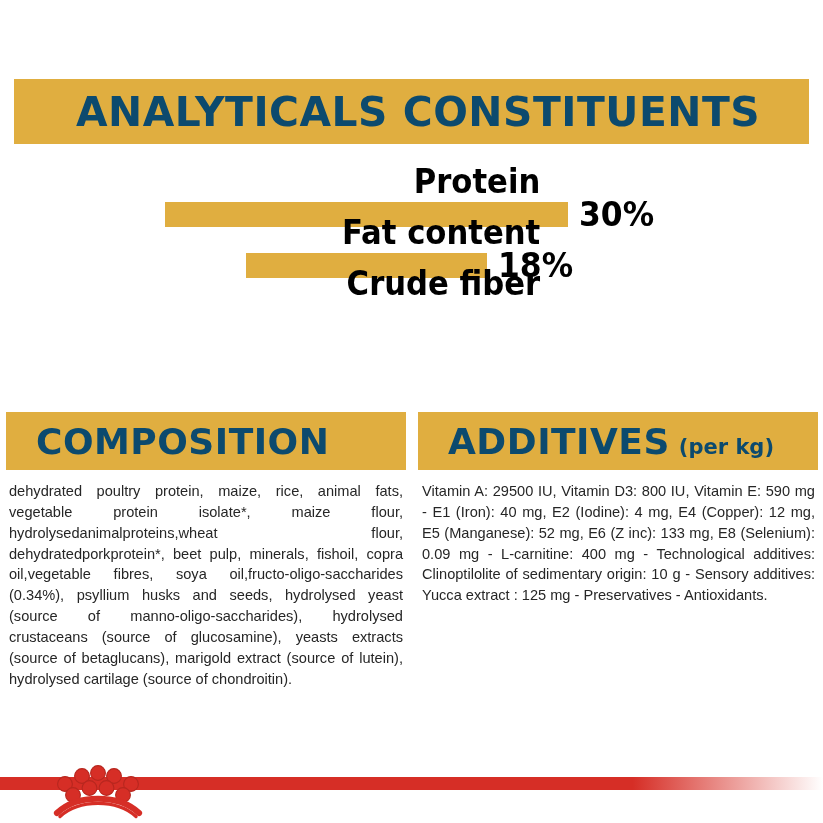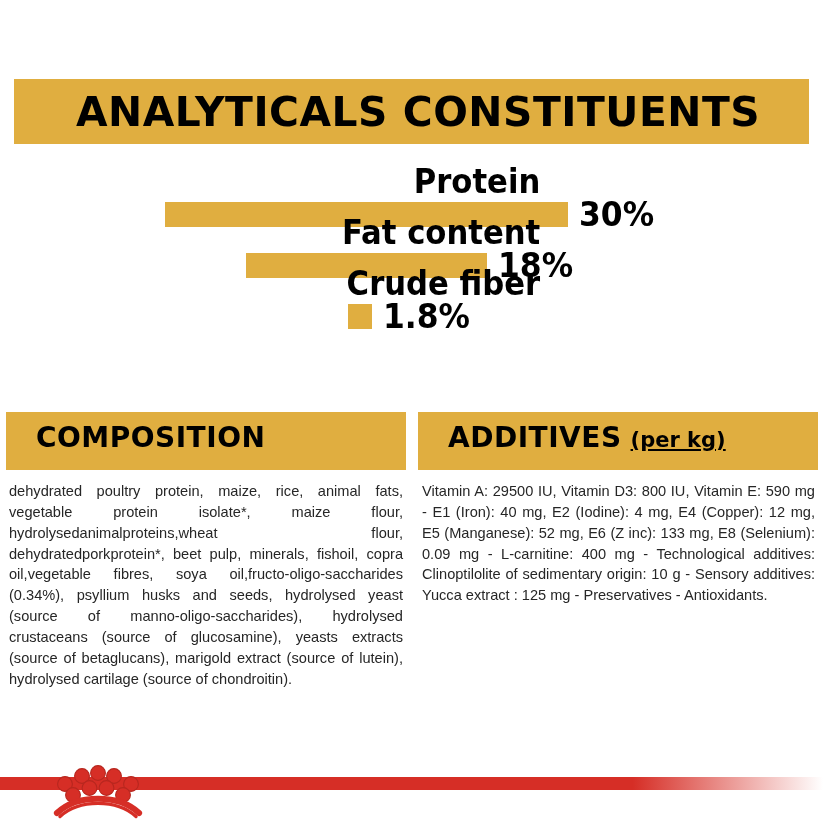--- a/index.html
+++ b/index.html
@@ -12,38 +12,37 @@
     height: 823px;
     font-family: "Liberation Sans", sans-serif;
     position: relative;
     overflow: hidden;
     color: #1a1a1a;
   }
 
   
   .band {
     background: #e0ae40;
-    color: #000000;
+    color: #0c4a6e;
     display: flex;
     align-items: baseline;
     box-sizing: border-box;
   }
   .band-title {
     font-family: "DejaVu Sans", sans-serif;
     font-weight: bold;
     letter-spacing: 0.5px;
     line-height: 1;
     white-space: nowrap;
   }
   .band-sub {
     font-family: "DejaVu Sans", sans-serif;
     font-weight: bold;
     line-height: 1;
     white-space: nowrap;
-    text-decoration: underline;
   }
 
   
   #analyticals-band {
     position: absolute;
     left: 14px;
     top: 79px;
     width: 795px;
     height: 65px;
     padding-left: 62px;
@@ -120,21 +119,21 @@
     top: 412px;
     width: 400px;
   }
   .col-band {
     height: 58px;
     padding-left: 30px;
     align-items: baseline;
     padding-top: 12px;
   }
   .col-band .band-title {
-    font-size: 28px;
+    font-size: 36px;
   }
   .col-band .band-sub {
     font-size: 21px;
     margin-left: 9px;
   }
   .col-body {
     margin-top: 11px;
     font-family: "Liberation Sans", sans-serif;
     font-size: 14.6px;
     line-height: 1.43;
@@ -199,24 +198,20 @@
   <div class="bar-row" style="top:51px;">
     <span class="bar-label">Fat content</span>
     <span class="bar-track">
       <span class="bar-fill" id="fill-fat" style="width: 241.8px; background: rgb(224, 174, 64);"></span>
       <span class="bar-value">18%</span>
     </span>
   </div>
 
   <div class="bar-row" style="top:102px;align-items:center;">
     <span class="bar-label">Crude fiber</span>
-    <span class="bar-track">
-      <span class="bar-fill" id="fill-fiber" style="width: 24.18px; background: rgb(224, 174, 64);"></span>
-      <span class="bar-value">1.8%</span>
-    </span>
   </div>
 
 </div>
 
 <div id="composition-section">
   <div class="band col-band">
     <span class="band-title">COMPOSITION</span>
   </div>
   <div class="col-body">dehydrated poultry protein, maize, rice, animal fats, vegetable protein isolate*, maize flour, hydrolysedanimalproteins,wheat flour, dehydratedporkprotein*, beet pulp, minerals, fishoil, copra oil,vegetable fibres, soya oil,fructo-oligo-saccharides (0.34%), psyllium husks and seeds, hydrolysed yeast (source of manno-oligo-saccharides), hydrolysed crustaceans (source of glucosamine), yeasts extracts (source of betaglucans), marigold extract (source of lutein), hydrolysed cartilage (source of chondroitin).</div>
 </div>

